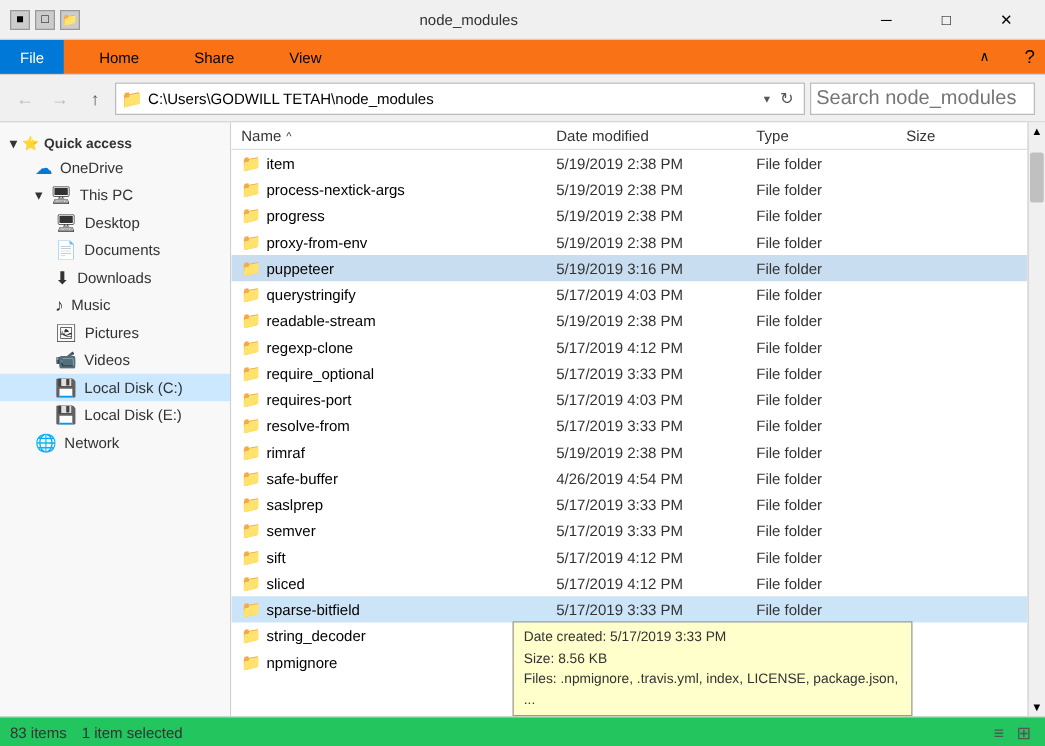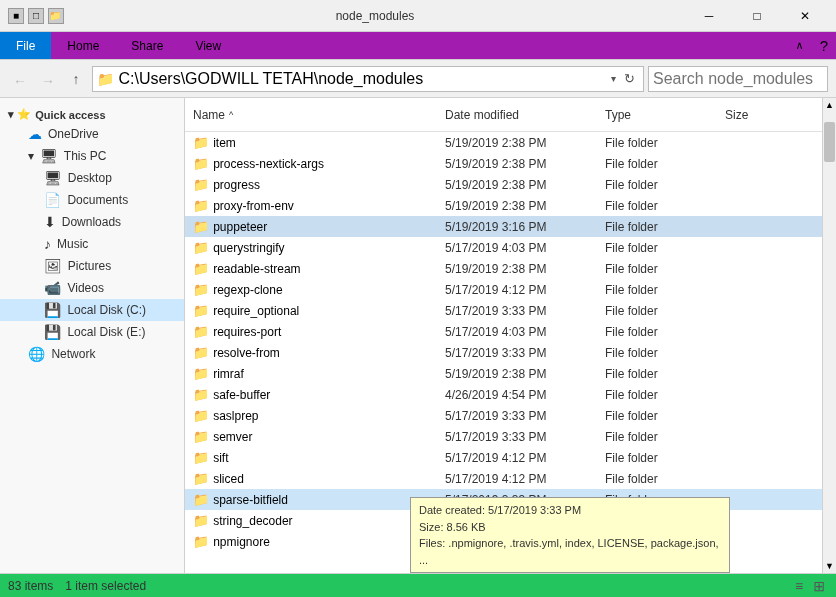--- a/index.html
+++ b/index.html
@@ -18,22 +18,23 @@
     .tb-icon { width: 16px; height: 16px; background: #ccc; border: 1px solid #999; font-size: 10px; display: flex; align-items: center; justify-content: center; }
     .title-text { flex: 1; text-align: center; font-size: 12px; color: #333; }
     .window-controls { display: flex; gap: 2px; }
     .win-btn { width: 46px; height: 30px; border: none; background: transparent; font-size: 12px; cursor: pointer; display: flex; align-items: center; justify-content: center; }
 
     
     .ribbon-tabs {
       display: flex;
       align-items: stretch;
       height: 28px;
-      background: #a21caf;
+      background: #f97316;
       border-bottom: 1px solid #d0d0d0;
+      gap: 12px;
     }
     .ribbon-tab {
       padding: 0 16px;
       display: flex;
       align-items: center;
       font-size: 12px;
       cursor: pointer;
       border: none;
       background: transparent;
     }
@@ -68,21 +69,21 @@
       flex: 1;
       display: flex;
       align-items: center;
       border: 1px solid #bbb;
       background: white;
       height: 26px;
       padding: 0 4px;
     }
     .folder-icon-addr { color: #e8a000; margin-right: 4px; font-size: 14px; }
     .address-input {
-      border: none; outline: none; flex: 1; font-size: 16px; background: transparent;
+      border: none; outline: none; flex: 1; font-size: 12px; background: transparent;
     }
     .addr-dropdown { background: transparent; border: none; cursor: pointer; font-size: 10px; color: #555; padding: 0 4px; }
     .addr-refresh { background: transparent; border: none; cursor: pointer; font-size: 13px; color: #555; padding: 0 4px; }
     .search-wrap {
       width: 180px;
       display: flex;
       align-items: center;
       border: 1px solid #bbb;
       background: white;
       height: 26px;
@@ -137,21 +138,21 @@
       display: flex;
       flex-direction: column;
       overflow: hidden;
       background: white;
     }
     .file-list-header {
       display: flex;
       align-items: center;
       border-bottom: 1px solid #e0e0e0;
       background: white;
-      height: 34px;
+      height: 22px;
       font-size: 12px;
       font-weight: 400;
       color: #333;
       user-select: none;
     }
     .col-name { flex: 0 0 260px; padding-left: 8px; cursor: pointer; display: flex; align-items: center; gap: 4px; }
     .col-date { flex: 0 0 160px; cursor: pointer; }
     .col-type { flex: 0 0 120px; cursor: pointer; }
     .col-size { flex: 0 0 80px; cursor: pointer; }
     .file-list-scroll {

